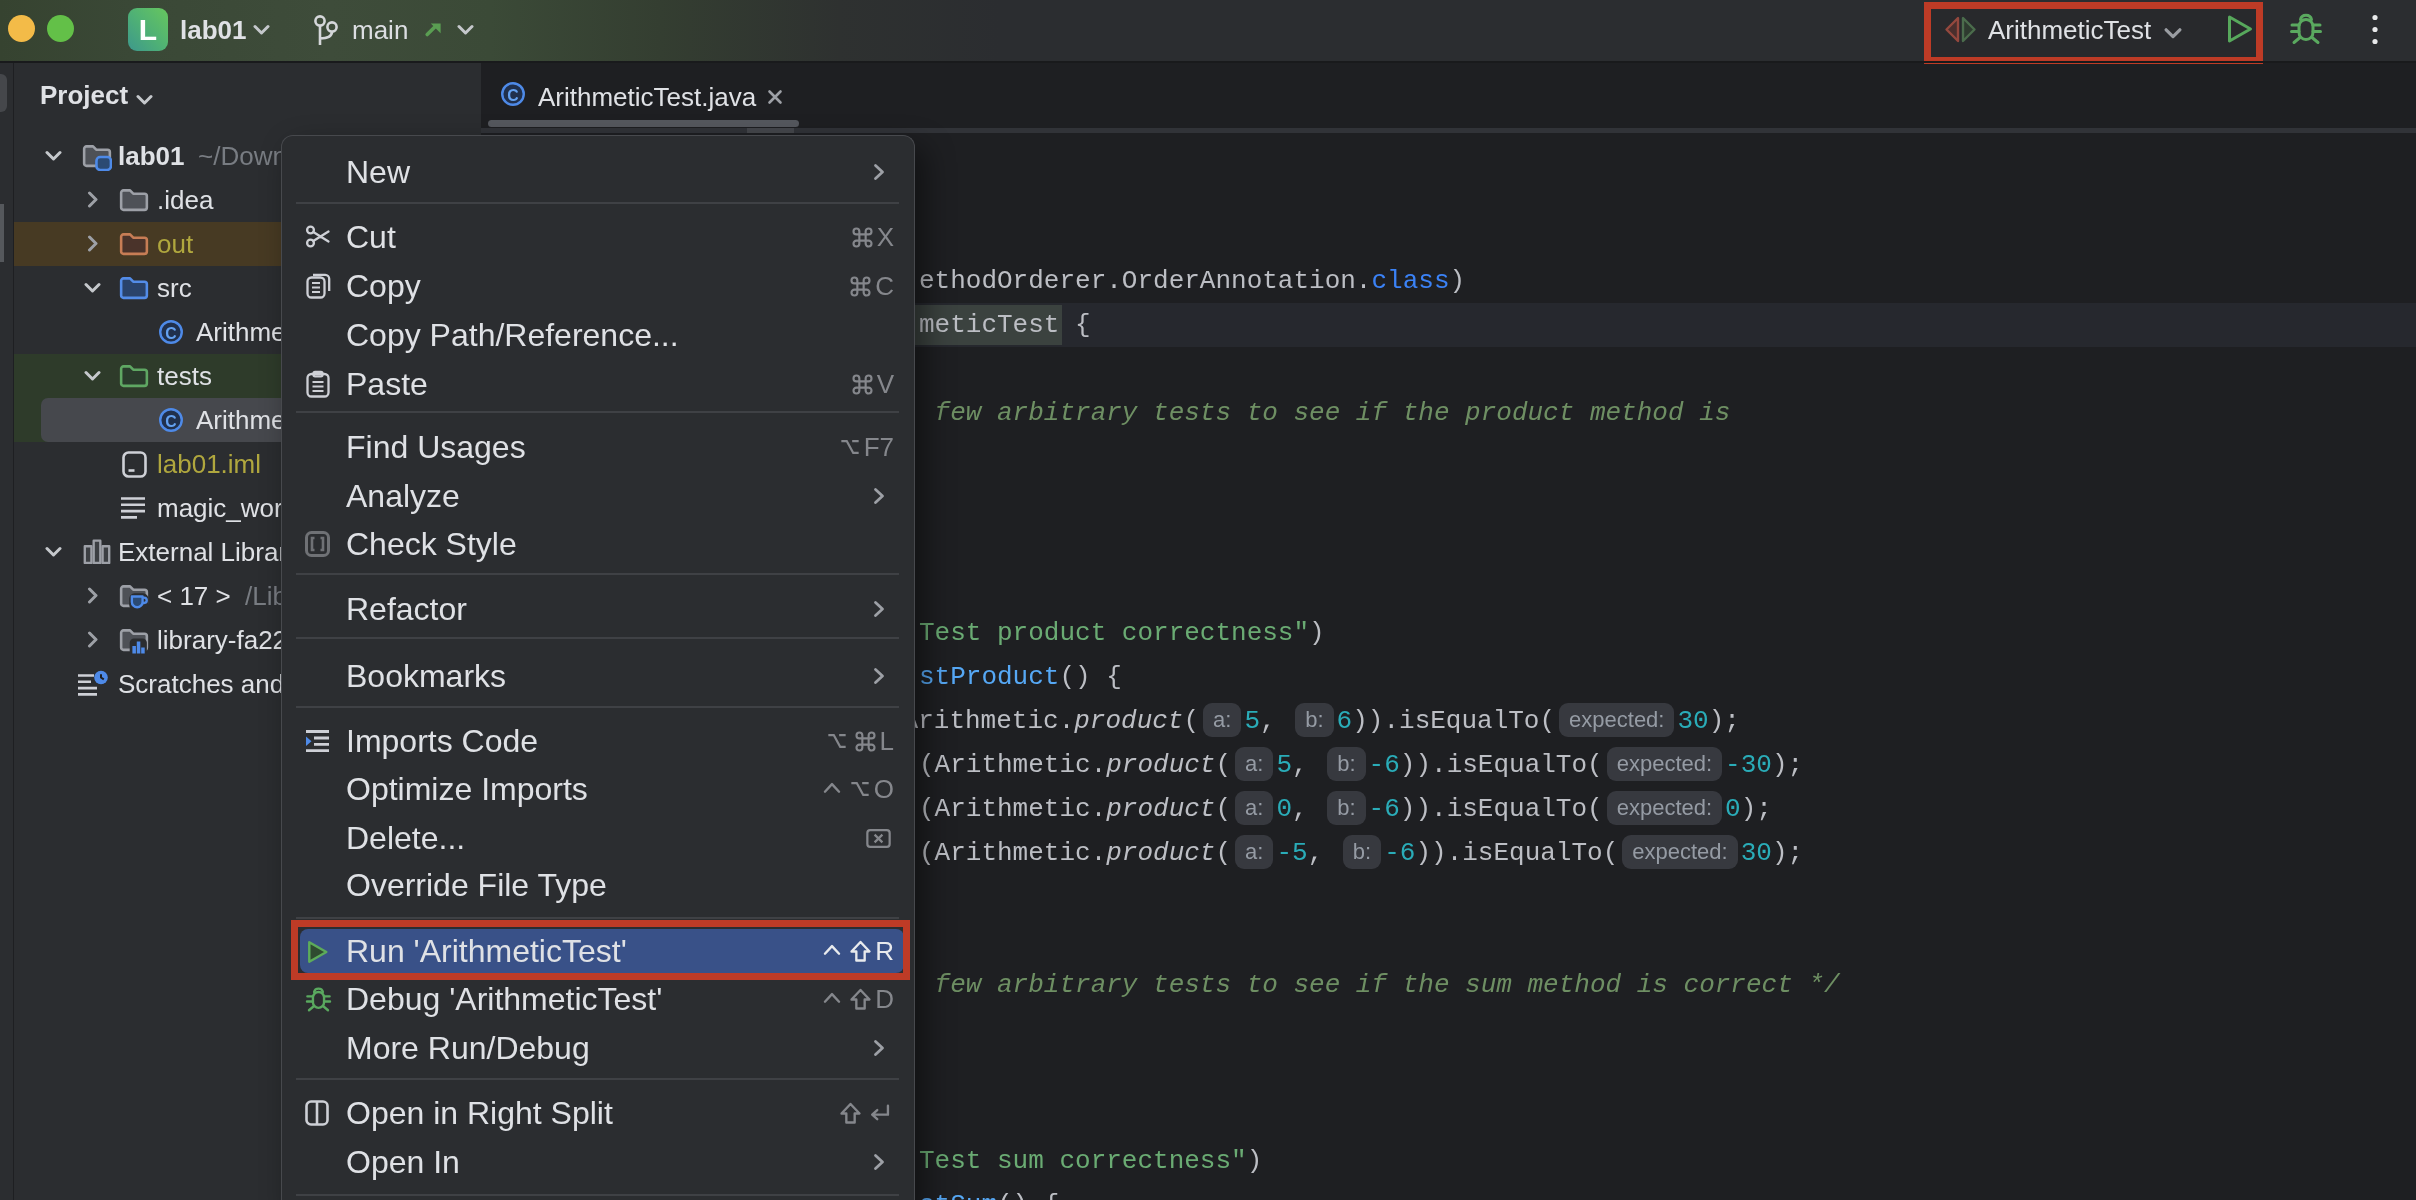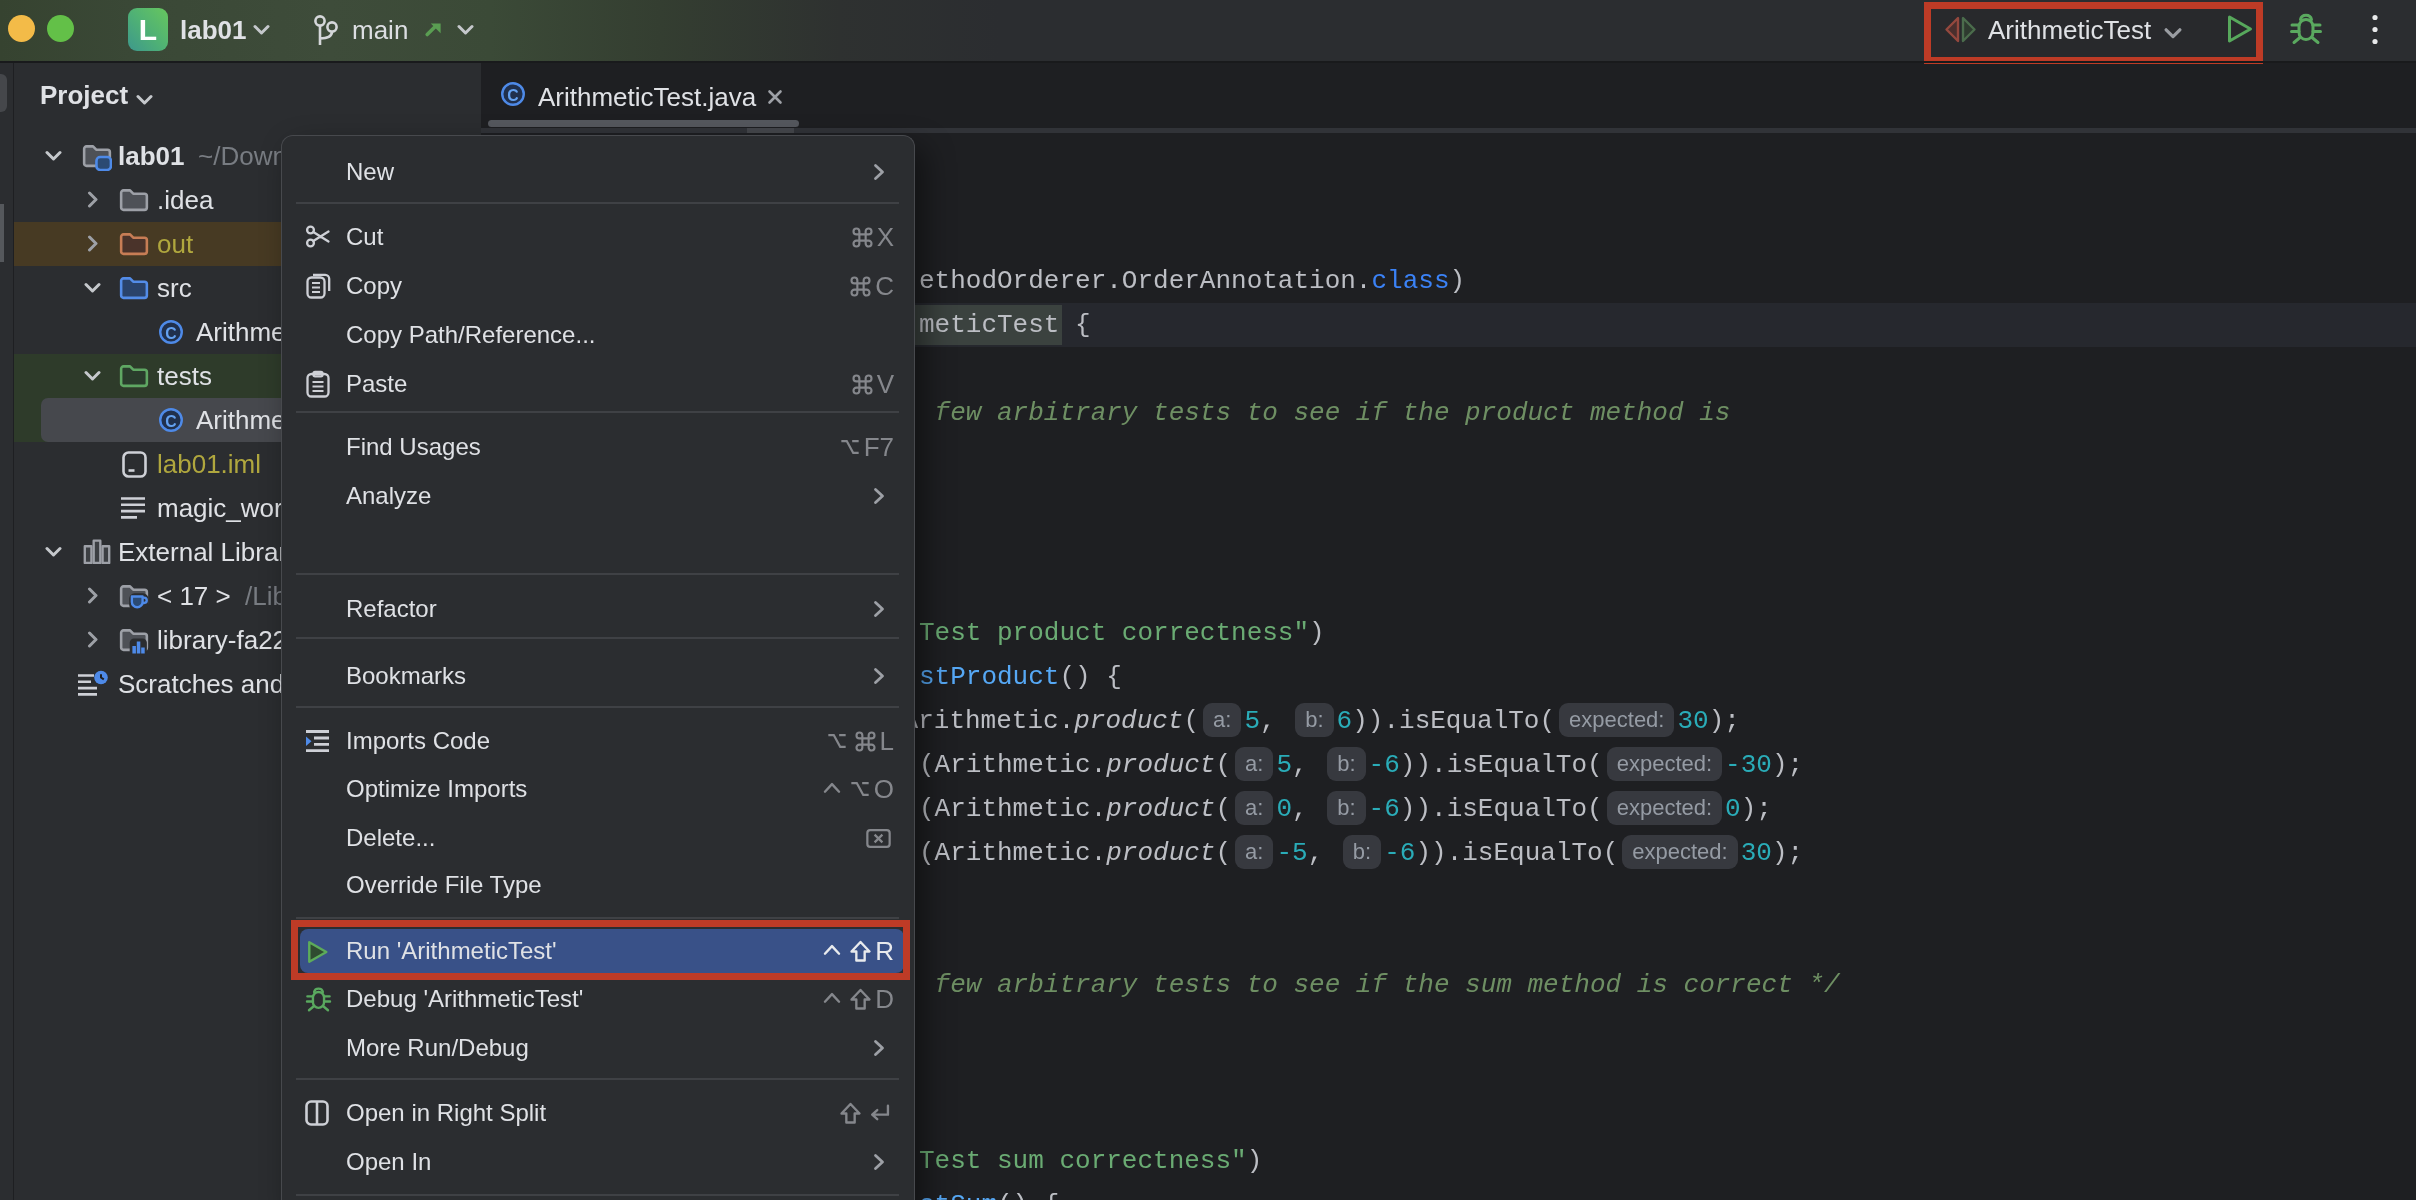--- a/index.html
+++ b/index.html
@@ -25,21 +25,21 @@
   .kw{color:#3b82f6;text-align:right;}
   .mtd{color:#56a8f5;}
   .itl{font-style:italic;}
   .chip{display:inline-block;background:#37393f;color:#959ba4;border-radius:9px;
         font-size:22px;line-height:34px;height:34px;padding:0 10px;vertical-align:1px;margin:0 3px 0 4px;
         font-family:"Liberation Sans",sans-serif;font-style:normal;}
   #menu{position:absolute;left:281px;top:135px;width:634px;height:1075px;background:#2b2d30;
         border:1.5px solid #47494d;border-radius:12px 12px 0 0;border-bottom:none;box-sizing:border-box;
         box-shadow:10px 12px 30px rgba(0,0,0,.45);}
   .mrow{position:absolute;left:0;width:631px;height:44px;}
-  .mtext{position:absolute;left:64px;top:0;font-size:24px;line-height:44px;color:#dfe1e5;white-space:pre;}
+  .mtext{position:absolute;left:64px;top:0;font-size:32px;line-height:44px;color:#dfe1e5;white-space:pre;}
   .msc{position:absolute;right:19px;top:0;height:44px;display:flex;align-items:center;
        color:#85878c;font-size:26px;}
   .msep{position:absolute;left:14px;width:603px;height:2px;background:#3f4145;}
   .mico{position:absolute;left:23px;}
   .marrow{position:absolute;right:28px;top:13px;}
   .redbox{position:absolute;border:7px solid #be3b26;box-sizing:border-box;}
 </style>
 </head>
 <body>
 <div id="app">
@@ -331,20 +331,27 @@
           </svg>
           <span>F7</span>
         </div>
       </div>
       <div class="mrow" style="top:338px;">
         <div class="mtext" style="">Analyze</div>
         <svg class="marrow" width="12" height="18" viewBox="0 0 12 18">
           <path d="M2.5 2.5 L9.5 9 L2.5 15.5" fill="none" stroke="#9da0a6" stroke-width="2.8" stroke-linecap="round" stroke-linejoin="round"></path>
         </svg>
       </div>
+      <div class="mrow" style="top:386px;">
+        <svg class="mico" style="top:9px;" width="25" height="26" viewBox="0 0 25 26">
+          <rect x="1.5" y="1.5" width="22" height="23" rx="5" fill="none" stroke="#6f7175" stroke-width="3"></rect>
+          <path d="M9.5 7 H7 V19 H9.5 M15.5 7 H18 V19 H15.5" fill="none" stroke="#6f7175" stroke-width="2.6"></path>
+        </svg>
+        <div class="mtext" style="">Check Style</div>
+      </div>
       <div class="msep" style="top:437px;"></div>
       <div class="mrow" style="top:451px;">
         <div class="mtext" style="">Refactor</div>
         <svg class="marrow" width="12" height="18" viewBox="0 0 12 18">
           <path d="M2.5 2.5 L9.5 9 L2.5 15.5" fill="none" stroke="#9da0a6" stroke-width="2.8" stroke-linecap="round" stroke-linejoin="round"></path>
         </svg>
       </div>
       <div class="msep" style="top:501px;"></div>
       <div class="mrow" style="top:518px;">
         <div class="mtext" style="">Bookmarks</div>

